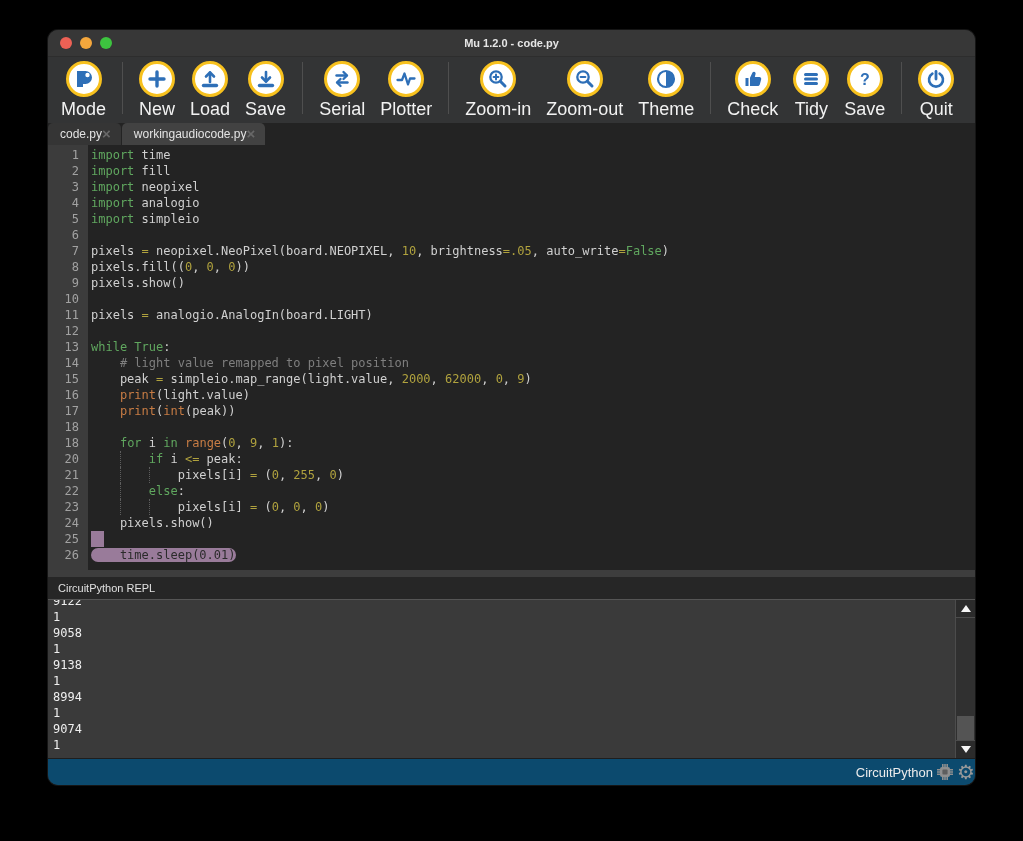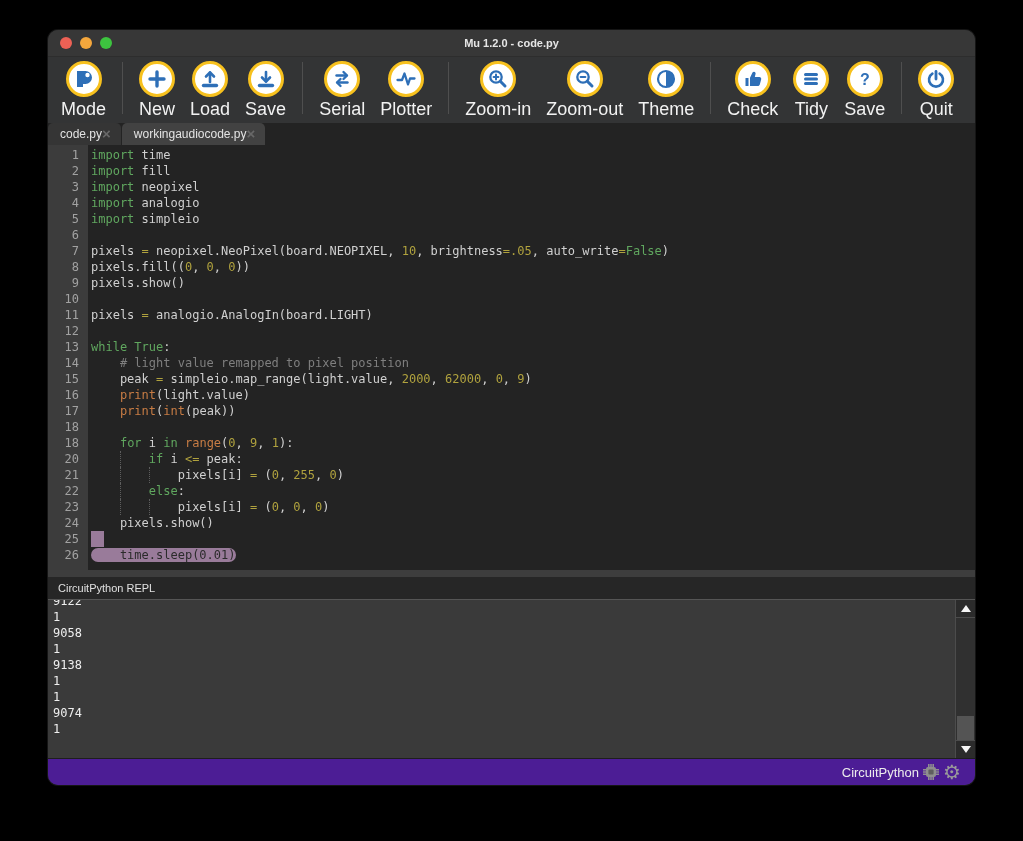--- a/index.html
+++ b/index.html
@@ -59,22 +59,22 @@
   .sb-btn{position:absolute;left:0;right:0;height:17px;background:#2b2b2b;display:flex;align-items:center;
           justify-content:center;}
   .sb-btn.up{top:0;border-bottom:1px solid #4c4c4c;}
   .sb-btn.down{bottom:0;border-top:1px solid #4c4c4c;}
   .tri-up{width:0;height:0;border-left:5px solid transparent;border-right:5px solid transparent;
           border-bottom:7px solid #f5f5f5;}
   .tri-down{width:0;height:0;border-left:5px solid transparent;border-right:5px solid transparent;
             border-top:7px solid #f5f5f5;}
   .sb-thumb{position:absolute;left:1px;right:1px;top:116px;height:24px;background:#545454;}
   
-  .statusbar{flex:1;background:#4c1d95;border-top:1px solid #1e1e1e;display:flex;align-items:center;
-             justify-content:flex-end;gap:4px;padding-right:14px;}
+  .statusbar{flex:1;background:#0c4a6e;border-top:1px solid #1e1e1e;display:flex;align-items:center;
+             justify-content:flex-end;gap:4px;}
   .status-label{color:#ececec;font-size:13px;}
   .chip svg{display:block;width:16px;height:16px;}
   .gear{font-family:"DejaVu Sans",sans-serif;color:#9a9a9a;font-size:20px;line-height:16px;}
 </style>
 </head>
 <body>
 
 <div class="window">
 
   <div class="titlebar">
@@ -336,20 +336,21 @@
   <div class="repl-header">CircuitPython REPL</div>
 
   <div class="repl-wrap">
     <div class="repl-out" id="replout">
         <div class="first">9122</div>
         <div>1</div>
         <div>9058</div>
         <div>1</div>
         <div>9138</div>
         <div>1</div>
+        <div>8994</div>
         <div>1</div>
         <div>9074</div>
         <div>1</div>
       </div>
     <div class="sb">
       <div class="sb-btn up">
           <span class="tri-up"></span>
         </div>
       <div class="sb-thumb"></div>
       <div class="sb-btn down">

